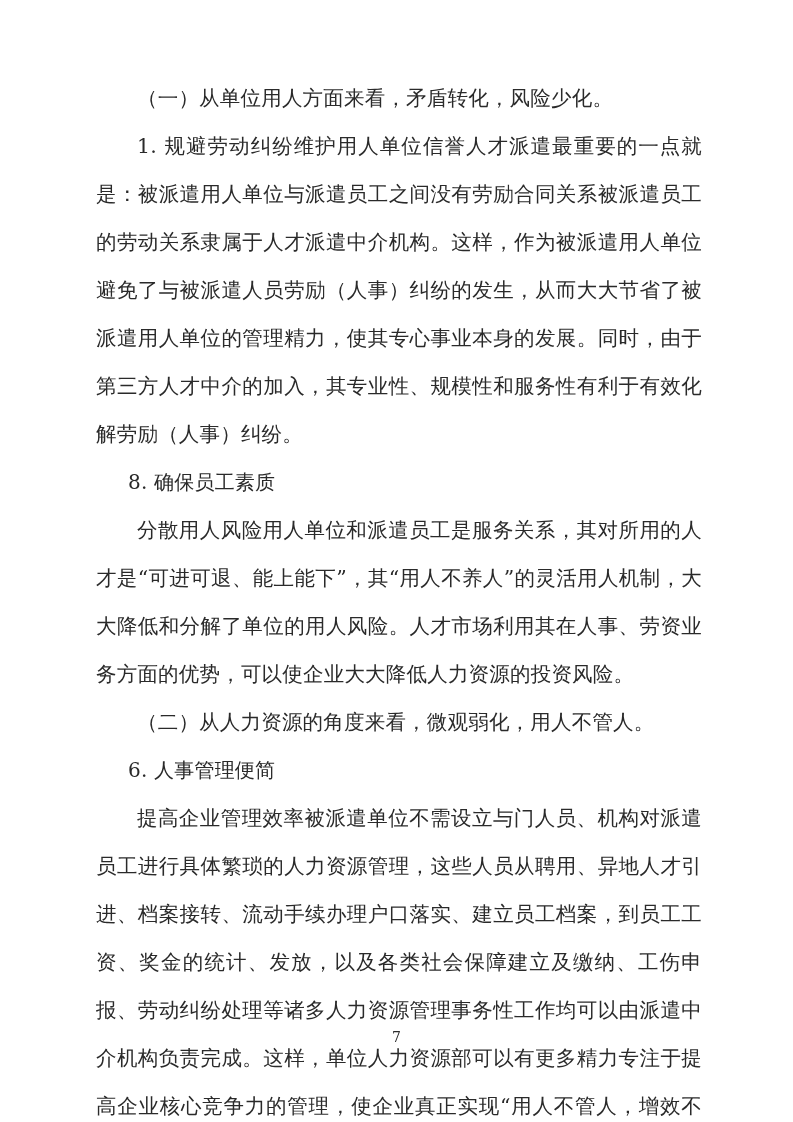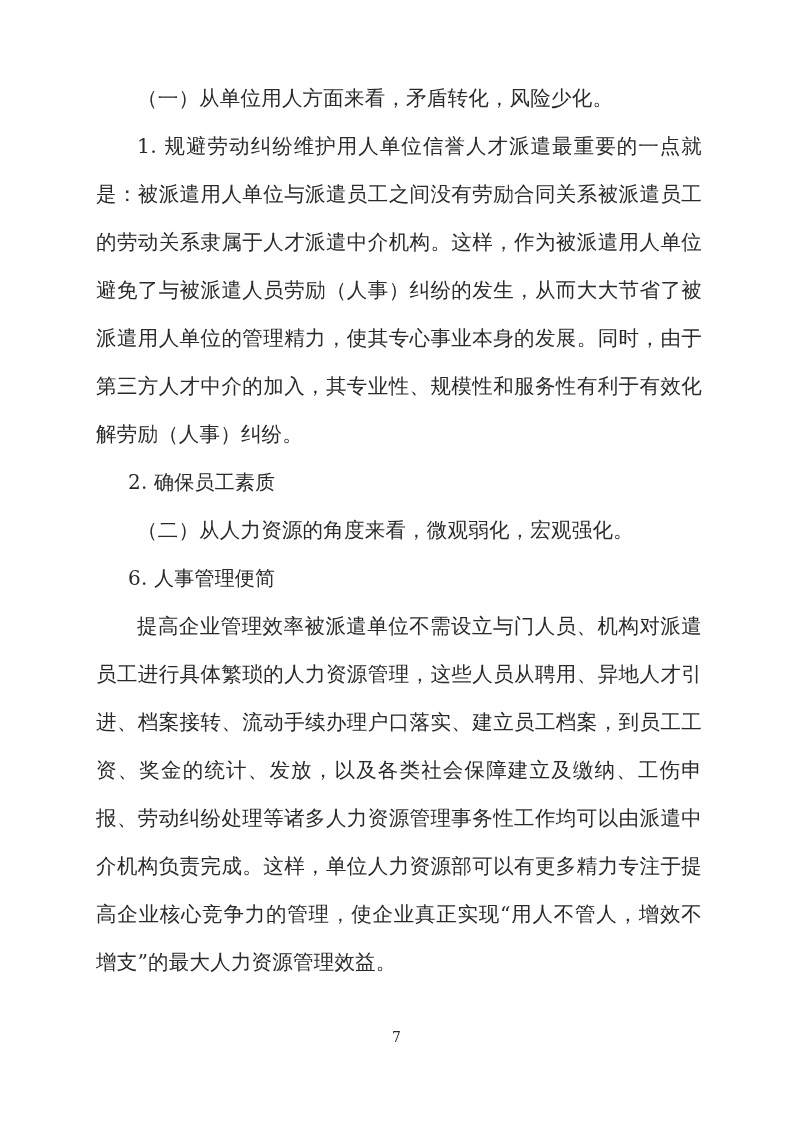--- a/index.html
+++ b/index.html
@@ -85,24 +85,25 @@
 <body>
 
 <div class="page">
 
   <div class="content">
 
     <p class="heading">（一）从单位用人方面来看，矛盾转化，风险少化。</p>
 
     <p class="para">1. 规避劳动纠纷维护用人单位信誉人才派遣最重要的一点就是：被派遣用人单位与派遣员工之间没有劳励合同关系被派遣员工的劳动关系隶属于人才派遣中介机构。这样，作为被派遣用人单位避免了与被派遣人员劳励（人事）纠纷的发生，从而大大节省了被派遣用人单位的管理精力，使其专心事业本身的发展。同时，由于第三方人才中介的加入，其专业性、规模性和服务性有利于有效化解劳励（人事）纠纷。</p>
 
-    <p class="subheading">2. 确保员工素质</p>
+    <p class="subheading">8. 确保员工素质</p>
 
+    <p class="para">分散用人风险用人单位和派遣员工是服务关系，其对所用的人才是“可进可退、能上能下”，其“用人不养人”的灵活用人机制，大大降低和分解了单位的用人风险。人才市场利用其在人事、劳资业务方面的优势，可以使企业大大降低人力资源的投资风险。</p>
 
-    <p class="heading">（二）从人力资源的角度来看，微观弱化，宏观强化。</p>
+    <p class="heading">（二）从人力资源的角度来看，微观弱化，用人不管人。</p>
 
     <p class="subheading">6. 人事管理便简</p>
 
     <p class="para">提高企业管理效率被派遣单位不需设立与门人员、机构对派遣员工进行具体繁琐的人力资源管理，这些人员从聘用、异地人才引进、档案接转、流动手续办理户口落实、建立员工档案，到员工工资、奖金的统计、发放，以及各类社会保障建立及缴纳、工伤申报、劳动纠纷处理等诸多人力资源管理事务性工作均可以由派遣中介机构负责完成。这样，单位人力资源部可以有更多精力专注于提高企业核心竞争力的管理，使企业真正实现“用人不管人，增效不增支”的最大人力资源管理效益。</p>
 
   </div>
 
   <div class="page-number">7</div>
 
 </div>

